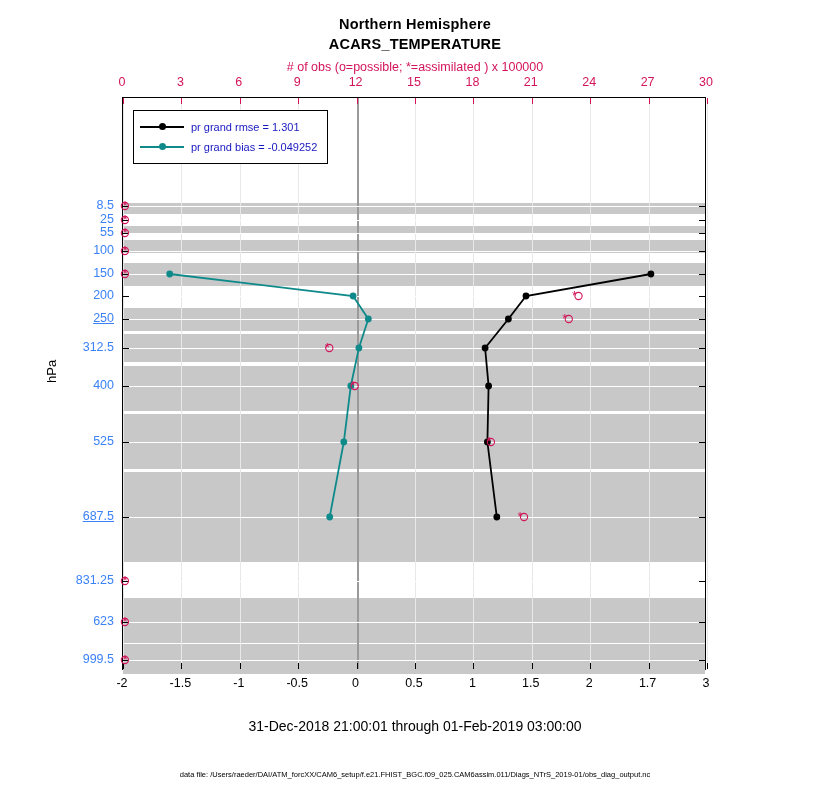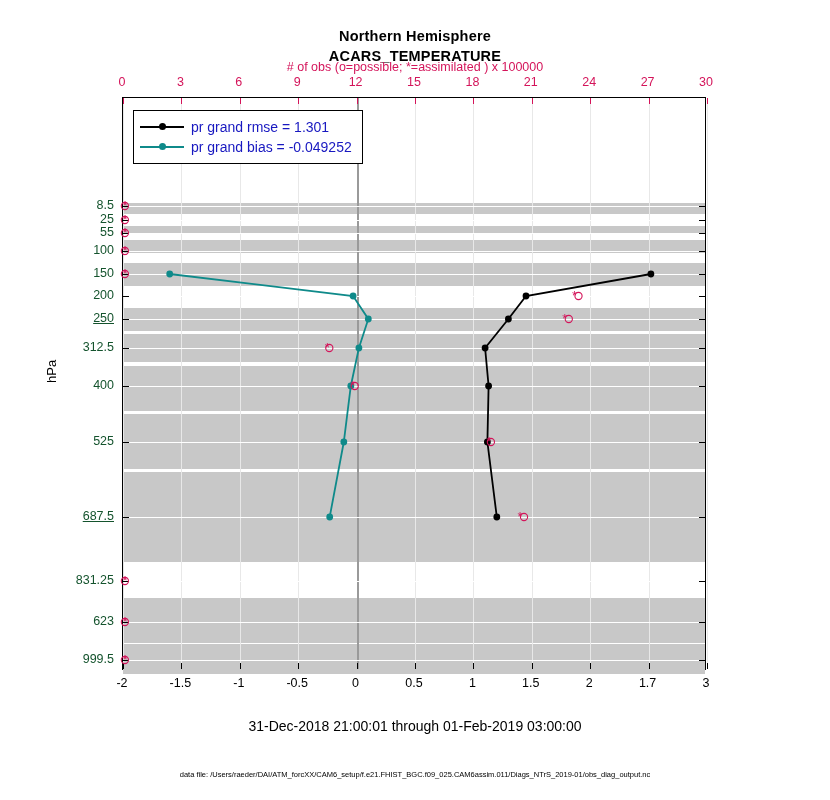--- a/index.html
+++ b/index.html
@@ -18,21 +18,20 @@
     position: relative;
     width: 830px;
     height: 800px;
   }
   .title-block {
     position: absolute;
     left: 0;
     top: 14px;
     width: 830px;
     text-align: center;
-    margin-top: 12px;
   }
   .title-line {
     font-size: 14.5px;
     font-weight: bold;
     line-height: 20px;
     letter-spacing: 0.2px;
   }
   .top-axis-label {
     position: absolute;
     left: 0;
@@ -120,21 +119,21 @@
     font-size: 12.5px;
     text-align: center;
     transform: translateX(-50%);
     color: #d4145a;
   }
   .ytick-label {
     position: absolute;
     font-size: 12.5px;
     text-align: right;
     transform: translateY(-50%);
-    color: #14532d;
+    color: #3b82f6;
     white-space: nowrap;
   }
   .ylabel {
     position: absolute;
     font-size: 13px;
     left: 44px;
     top: 383px;
     transform: rotate(-90deg);
     transform-origin: left top;
     white-space: nowrap;
@@ -188,21 +187,21 @@
   .legend-line .dot {
     position: absolute;
     top: -3px;
     left: 50%;
     margin-left: -3.5px;
     width: 7px;
     height: 7px;
     border-radius: 50%;
   }
   .legend-text {
-    font-size: 14px;
+    font-size: 11px;
     color: #1818c0;
     white-space: nowrap;
   }
 
   svg.overlay {
     position: absolute;
     left: 0;
     top: 0;
     overflow: visible;
   }

